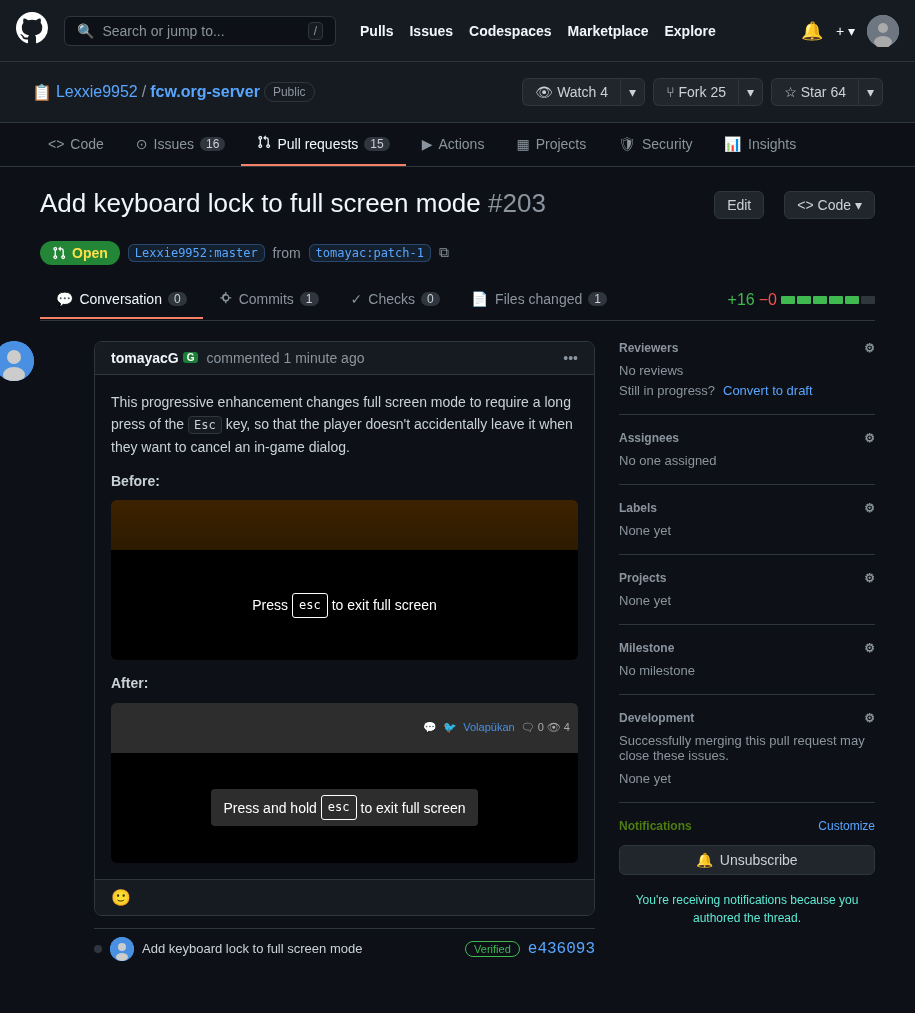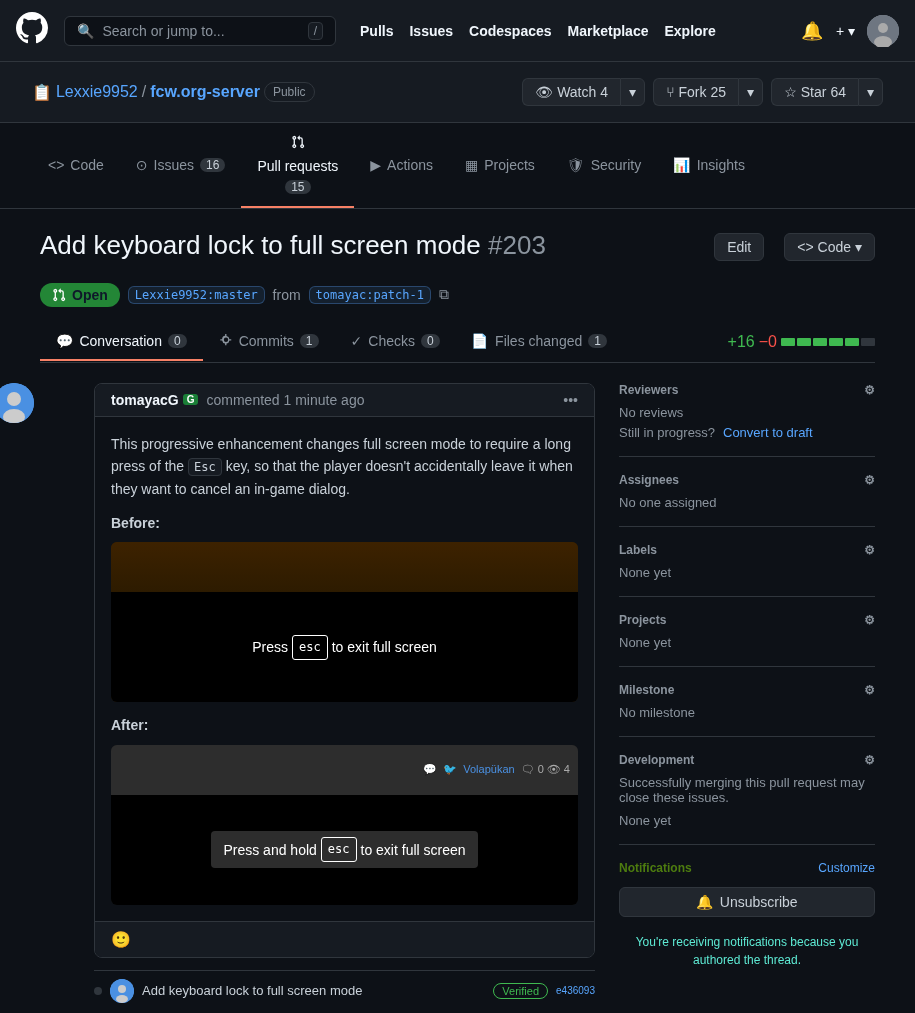--- a/index.html
+++ b/index.html
@@ -106,21 +106,20 @@
       gap: 6px;
       padding: 12px 16px;
       color: #8b949e;
       font-size: 14px;
       cursor: pointer;
       border-bottom: 2px solid transparent;
     }
     .repo-tab.active {
       color: #f0f6fc;
       border-bottom: 2px solid #f78166;
-      flex-direction: column;
     }
     .tab-count {
       background: #30363d;
       border-radius: 20px;
       padding: 0 6px;
       font-size: 12px;
       color: #c9d1d9;
     }
 
     
@@ -150,21 +149,21 @@
     }
     .open-badge {
       display: flex;
       align-items: center;
       gap: 6px;
       background: #238636;
       border-radius: 20px;
       padding: 4px 12px;
       font-size: 14px;
       font-weight: 600;
-      color: #0f172a;
+      color: #fde047;
     }
     .pr-meta-text { color: #8b949e; font-size: 14px; }
     .branch-tag {
       background: rgba(88, 166, 255, 0.1);
       border: 1px solid rgba(88, 166, 255, 0.3);
       border-radius: 6px;
       padding: 1px 6px;
       font-size: 12px;
       color: #58a6ff;
       font-family: monospace;
@@ -369,21 +368,21 @@
     }
     .commit-msg { color: #c9d1d9; flex: 1; font-size: 13px; }
     .verified-badge {
       background: transparent;
       border: 1px solid #3fb950;
       border-radius: 20px;
       padding: 1px 8px;
       font-size: 11px;
       color: #3fb950;
     }
-    .commit-hash { color: #58a6ff; font-family: Liberation Sans, sans-serif; font-size: 10px; }
+    .commit-hash { color: #58a6ff; font-family: Liberation Mono, monospace; font-size: 16px; }
 
     
     .sidebar-section {
       border-bottom: 1px solid #30363d;
       padding: 16px 0;
     }
     .sidebar-section:first-child { padding-top: 0; }
     .sidebar-label {
       font-size: 12px;
       font-weight: 600;

